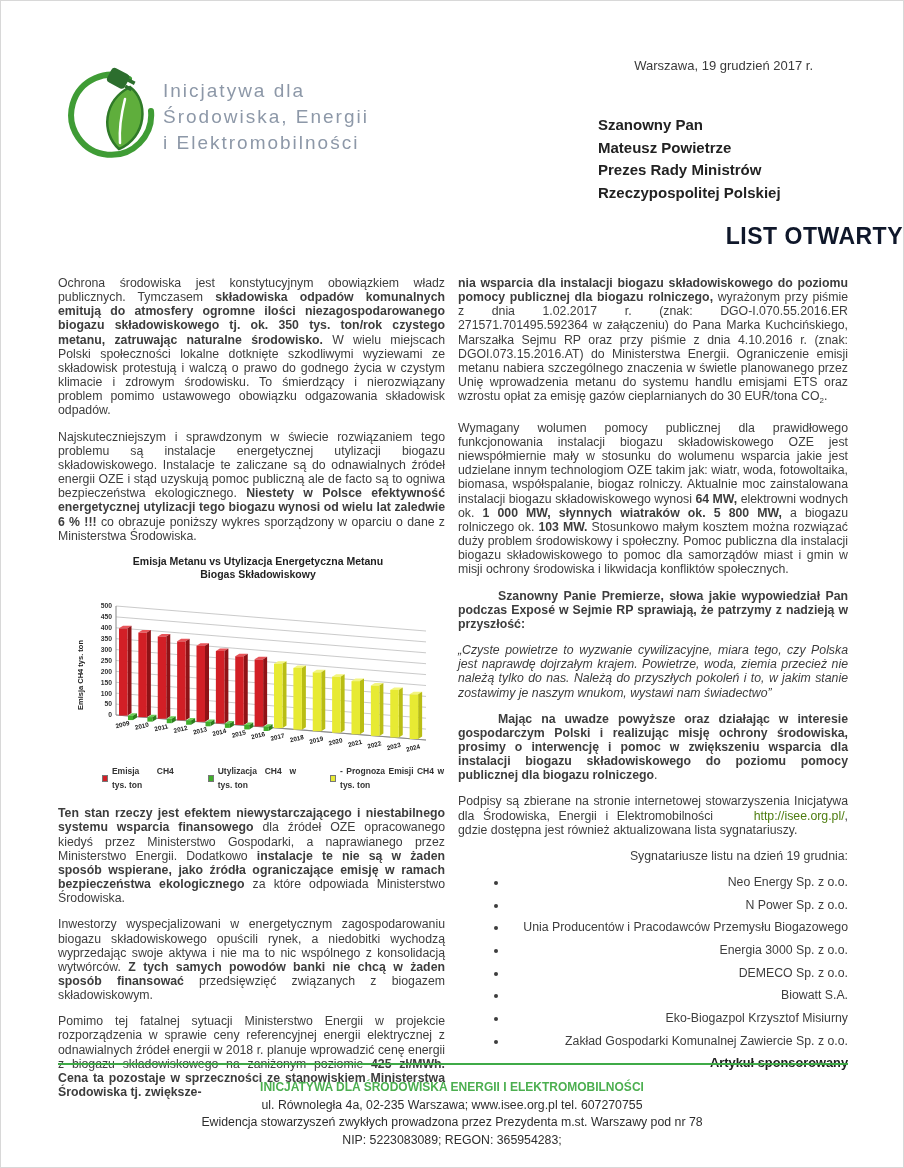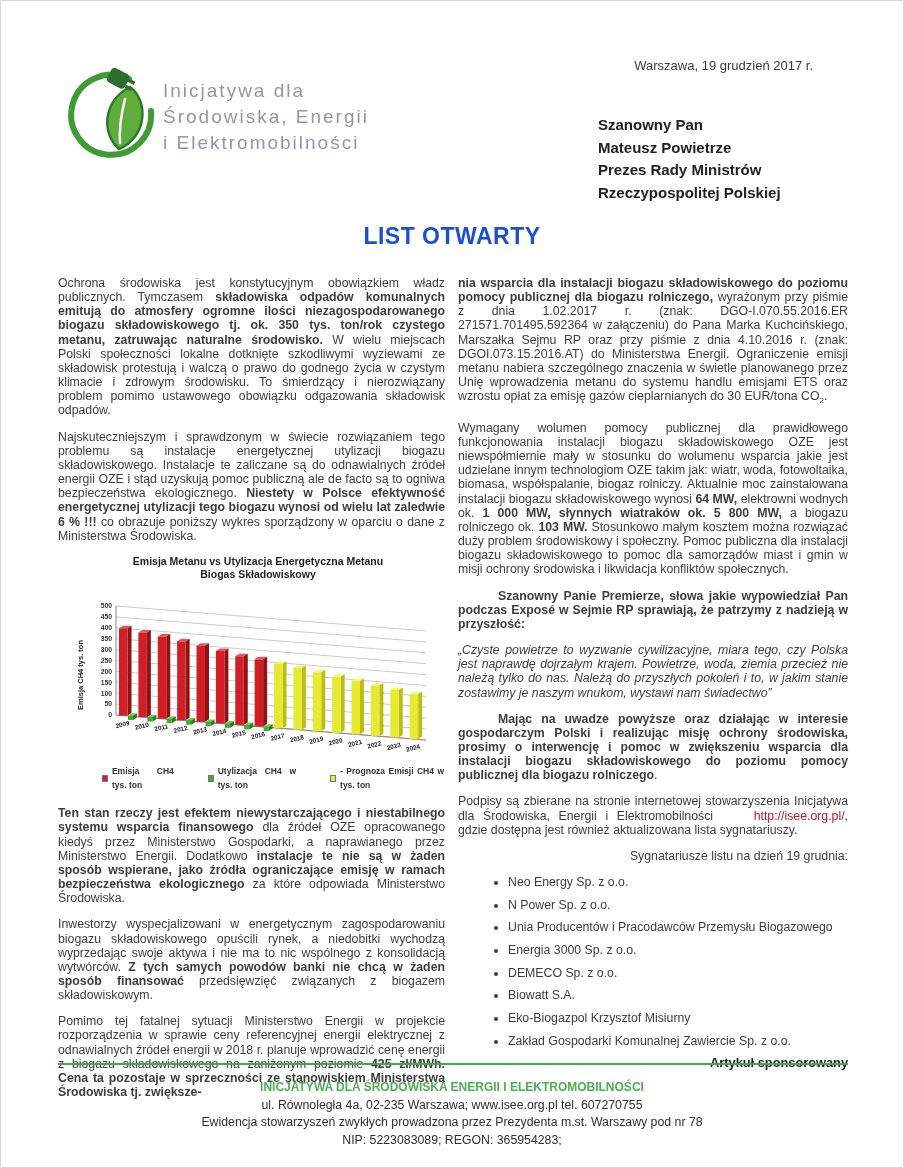--- a/index.html
+++ b/index.html
@@ -6,36 +6,36 @@
   html,body { background:#fff; }
   body {
     width:904px; height:1168px; position:relative;
     font-family:"Liberation Sans", sans-serif;
     color:#3d3d3d; border:1px solid #d8d8d8; overflow:hidden;
   }
   .date { position:absolute; top:57px; right:90px; font-size:13px; color:#3a3a3a; }
   .logo { position:absolute; top:66px; left:66px; display:flex; align-items:center; }
   .logo-text { color:#8d98a8; font-size:19px; line-height:26px; letter-spacing:2px; }
   .addressee { position:absolute; top:113px; left:597px; font-weight:bold; font-size:15px; line-height:22.5px; color:#222; }
-  .doc-title { position:absolute; top:222px; left:0; width:100%; text-align:center;
-    font-size:23px; font-weight:bold; color:#1d4ed8; letter-spacing:0.5px; }
+  .doc-title { position:absolute; top:222px; left:0; width:100%; text-align:right;
+    font-size:23px; font-weight:bold; color:#0f172a; letter-spacing:0.5px; }
   .col { position:absolute; top:275px; font-size:12.3px; line-height:14.15px; text-align:justify; }
   .col-left  { left:57px;  width:387px; }
   .col-right { left:457px; width:390px; }
   .col p { margin-bottom:12px; }
   p.indent { text-indent:40px; }
   p.quote { font-style:italic; }
   .chart { width:372px; margin:2px 0 14px 14px; }
   .chart-title { text-align:center; font-size:10.5px; font-weight:bold; color:#1f1f1f; line-height:13px; }
   .chart-legend { display:flex; justify-content:flex-start; gap:34px; padding-left:30px; margin-top:2px; }
   .chart-legend .item { display:flex; align-items:center; font-size:8.5px; font-weight:bold; color:#333; }
   .chart-legend .sw { width:7px; height:7px; margin-right:4px; border:0.5px solid #777; display:inline-block; }
   .sig-heading { margin:4px 0 14px 14px; text-align:right; }
   ul.signatories { list-style:disc; padding-left:50px; margin-bottom:8px; }
-  ul.signatories li { margin-bottom:8.5px; text-align:left; }
+  ul.signatories li { margin-bottom:8.5px; text-align:right; }
   .sponsored { text-align:right; font-weight:bold; font-size:12.8px; color:#1d1d1d; }
   .footer-rule { position:absolute; left:57px; top:1062px; width:790px; height:2px; background:#3faa47; }
   .footer { position:absolute; top:1078px; left:0; width:100%; text-align:center; font-size:12.3px; line-height:17.5px; color:#2e2e2e; }
   .footer .f-head { color:#4caf50; font-weight:bold; font-size:12px; }
 </style>
 </head>
 <body>
 
 <div class="date">Warszawa, 19 grudzień  2017 r.</div>
 
@@ -210,21 +210,21 @@
   <p><span>Inwestorzy wyspecjalizowani w energetycznym zagospodarowaniu biogazu składowiskowego opuścili rynek, a niedobitki wychodzą wyprzedając swoje aktywa i nie ma to nic wspólnego z konsolidacją wytwórców. </span><span style="font-weight: bold;">Z tych samych powodów banki nie chcą w żaden sposób finansować</span><span> przedsięwzięć związanych z biogazem składowiskowym.</span></p>
   <p><span>Pomimo tej fatalnej sytuacji Ministerstwo Energii w projekcie rozporządzenia w sprawie ceny referencyjnej energii elektrycznej z odnawialnych źródeł energii w 2018 r. planuje wprowadzić cenę energii z biogazu składowiskowego na zaniżonym poziomie </span><span style="font-weight: bold;">425 zł/MWh. Cena ta pozostaje w sprzeczności ze stanowiskiem Ministerstwa Środowiska tj. zwiększe-</span></p>
 </div>
 
 <div class="col col-right">
   <p><span style="font-weight: bold;">nia wsparcia dla instalacji biogazu składowiskowego do poziomu pomocy publicznej dla biogazu rolniczego,</span><span> wyrażonym przy piśmie z dnia 1.02.2017 r. (znak: DGO-I.070.55.2016.ER 271571.701495.592364 w załączeniu) do Pana Marka Kuchcińskiego, Marszałka Sejmu RP oraz przy piśmie z dnia 4.10.2016 r. (znak: DGOI.073.15.2016.AT) do Ministerstwa Energii. Ograniczenie emisji metanu nabiera szczególnego znaczenia w świetle planowanego przez Unię wprowadzenia metanu do systemu handlu emisjami ETS oraz wzrostu opłat za emisję gazów cieplarnianych do 30 EUR/tona CO</span><span style="vertical-align: sub; font-size: 0.65em;">2</span><span>.</span></p>
   <p><span>Wymagany wolumen pomocy publicznej dla prawidłowego funkcjonowania instalacji biogazu składowiskowego OZE jest niewspółmiernie mały w stosunku do wolumenu wsparcia jakie jest udzielane innym technologiom OZE takim jak: wiatr, woda, fotowoltaika, biomasa, współspalanie, biogaz rolniczy. Aktualnie moc zainstalowana instalacji biogazu składowiskowego wynosi </span><span style="font-weight: bold;">64 MW,</span><span> elektrowni wodnych ok. </span><span style="font-weight: bold;">1 000 MW, słynnych wiatraków ok. 5 800 MW,</span><span> a biogazu rolniczego ok. </span><span style="font-weight: bold;">103 MW.</span><span> Stosunkowo małym kosztem można rozwiązać duży problem środowiskowy i społeczny. Pomoc publiczna dla instalacji biogazu składowiskowego to pomoc dla samorządów miast i gmin w misji ochrony środowiska i likwidacja konfliktów społecznych.</span></p>
   <p class="indent"><span style="font-weight: bold;">Szanowny Panie Premierze, słowa jakie wypowiedział Pan podczas Exposé w Sejmie RP sprawiają, że patrzymy z nadzieją w przyszłość:</span></p>
   <p class="quote"><span>„Czyste powietrze to wyzwanie cywilizacyjne, miara tego, czy Polska jest naprawdę dojrzałym krajem. Powietrze, woda, ziemia przecież nie należą tylko do nas. Należą do przyszłych pokoleń i to, w jakim stanie zostawimy je naszym wnukom, wystawi nam świadectwo”</span></p>
   <p class="indent"><span style="font-weight: bold;">Mając na uwadze powyższe oraz działając w interesie gospodarczym Polski i realizując misję ochrony środowiska, prosimy o interwencję i pomoc w zwiększeniu wsparcia dla instalacji biogazu składowiskowego do poziomu pomocy publicznej dla biogazu rolniczego</span><span>.</span></p>
-  <p><span>Podpisy są zbierane na stronie internetowej stowarzyszenia Inicjatywa dla Środowiska, Energii i Elektromobilności </span><span style="color: #b91c1c; padding-left: 32px;">http://isee.org.pl/</span><span>, gdzie dostępna jest również aktualizowana lista sygnatariuszy.</span></p>
+  <p><span>Podpisy są zbierane na stronie internetowej stowarzyszenia Inicjatywa dla Środowiska, Energii i Elektromobilności </span><span style="color: #4d7c0f; padding-left: 32px;">http://isee.org.pl/</span><span>, gdzie dostępna jest również aktualizowana lista sygnatariuszy.</span></p>
   <p class="sig-heading">Sygnatariusze listu na  dzień 19 grudnia:</p>
   <ul class="signatories">
       <li>Neo Energy Sp. z o.o.</li>
       <li>N Power Sp. z o.o.</li>
       <li>Unia Producentów i Pracodawców Przemysłu Biogazowego</li>
       <li>Energia 3000 Sp. z o.o.</li>
       <li>DEMECO Sp. z o.o.</li>
       <li>Biowatt S.A.</li>
       <li>Eko-Biogazpol Krzysztof Misiurny</li>
       <li>Zakład Gospodarki Komunalnej Zawiercie Sp. z o.o.</li>

